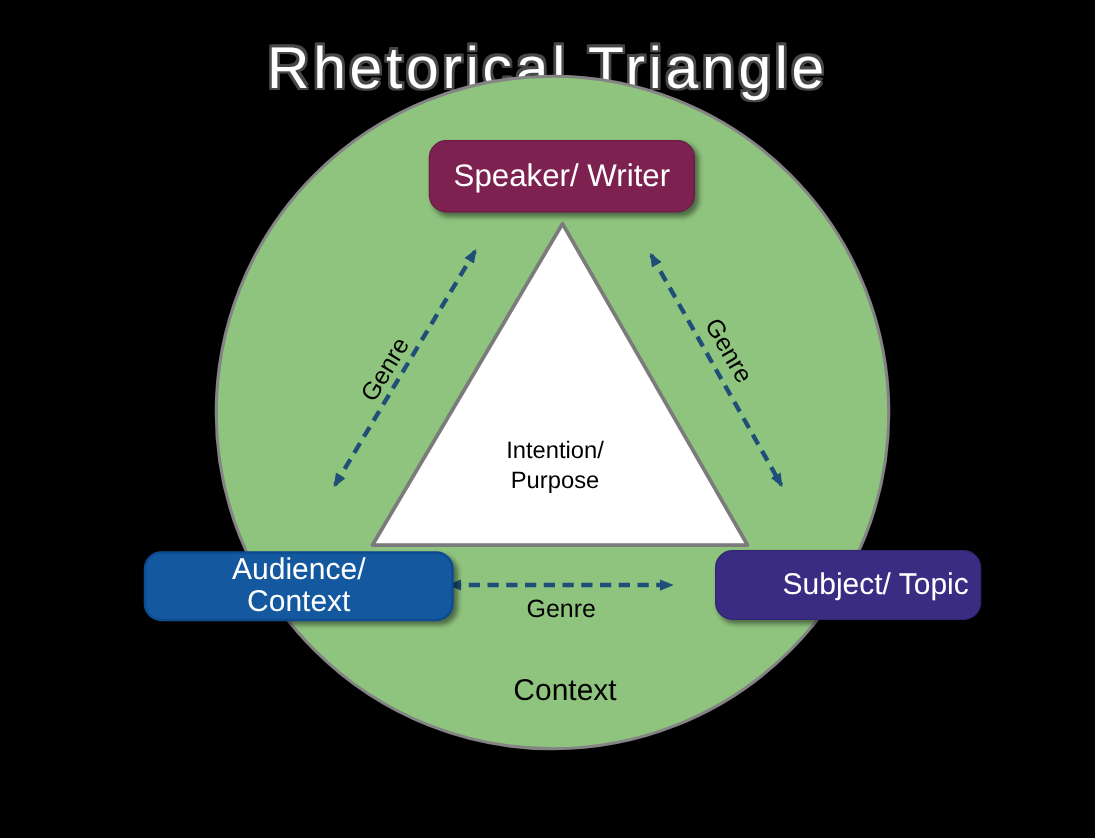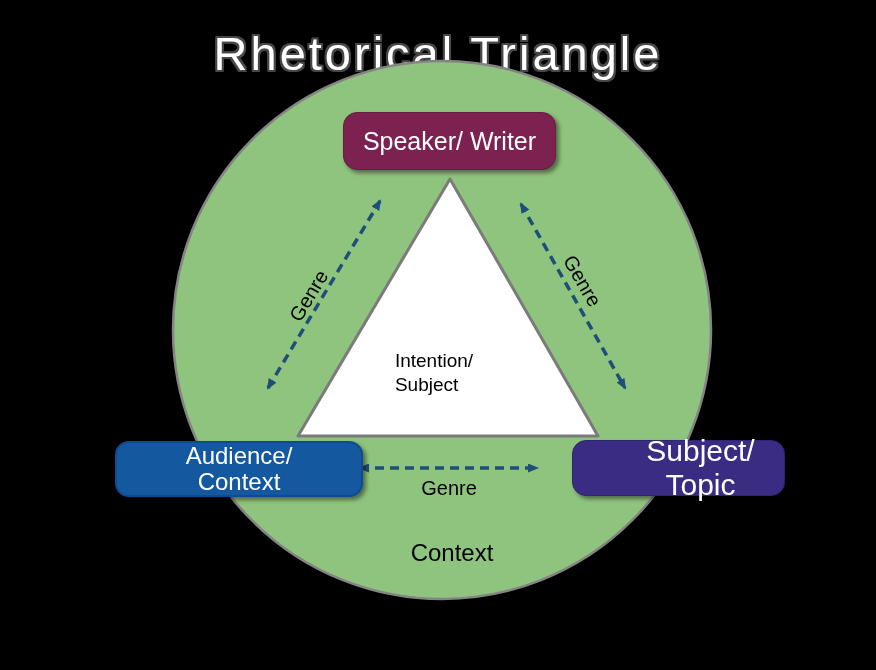--- a/index.html
+++ b/index.html
@@ -26,24 +26,24 @@
     position:absolute; display:flex; align-items:center; justify-content:center;
     text-align:center; color:#ffffff; box-sizing:border-box;
     border-radius:14px; box-shadow:3px 3px 4px rgba(0,0,0,0.45);
   }
   .node-speaker  { left:343px; top:112px; width:213px; height:58px;
                    background:#7C2150; border:1.5px solid #6b1b45; font-size:25px;justify-content:center; }
   .node-audience { left:115px; top:441px; width:248px; height:56px;
                    background:#1459A0; border:2.5px solid #0D4C90;
                    font-size:24px; line-height:26px; flex-direction:column; }
   .node-subject  { left:572px; top:440px; width:213px; height:56px;
-                   background:#3B2C83; border:1.5px solid #322470; font-size:30px;padding-left:44px; }
+                   background:#3B2C83; border:1.5px solid #322470; font-size:24px;padding-left:44px; }
   .lbl { position:absolute; color:#000; white-space:nowrap; }
-  .lbl-intention { left:434px; top:373px; transform:translate(-50%,-50%);
-                   font-size:19px; line-height:24px; text-align:left; }
+  .lbl-intention { left:444px; top:373px; transform:translate(-50%,-50%);
+                   font-size:19px; line-height:24px; text-align:center; }
   .lbl-context   { left:452px; top:553px; transform:translate(-50%,-50%); font-size:24px;text-align:right; }
   .lbl-genre     { font-size:20px; }
   .lbl-genre-left   { left:309px; top:296px; transform:translate(-50%,-50%) rotate(-59deg); }
   .lbl-genre-right  { left:582px; top:281px; transform:translate(-50%,-50%) rotate(60deg); }
   .lbl-genre-bottom { left:449px; top:488px; transform:translate(-50%,-50%); }
   .edge-line { fill:none; stroke-width:3.5; stroke-dasharray:9 6; }
 </style>
 </head>
 <body>
 
@@ -77,21 +77,21 @@
     <span>Audience/</span>
     <span>Context</span>
   </div>
 
   <div class="node node-subject">
     <span>Subject/ Topic</span>
   </div>
 
   <div class="lbl lbl-intention">
     <div>Intention/</div>
-    <div>Subject</div>
+    <div>Purpose</div>
   </div>
 
   <div class="lbl lbl-genre lbl-genre-left">Genre</div>
 
   <div class="lbl lbl-genre lbl-genre-right">Genre</div>
 
   <div class="lbl lbl-genre lbl-genre-bottom">Genre</div>
 
   <div class="lbl lbl-context">Context</div>
 

